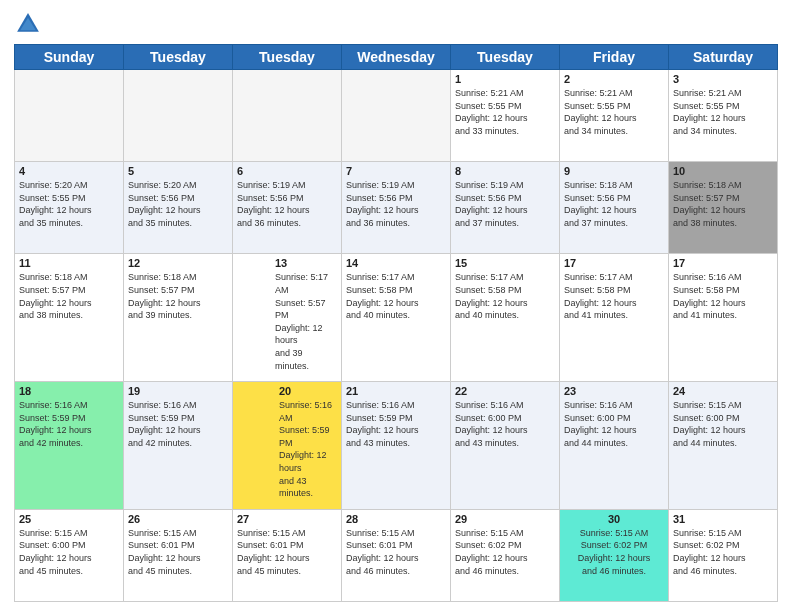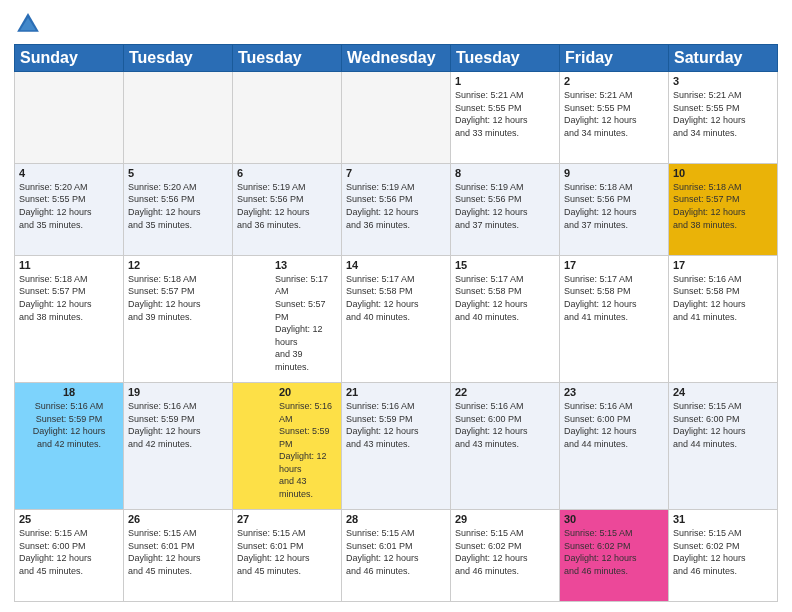--- a/index.html
+++ b/index.html
@@ -63,23 +63,23 @@
     .calendar {
       flex: 1;
       border: 1px solid #ccc;
       border-collapse: collapse;
       width: 100%;
       table-layout: fixed;
     }
     .calendar thead tr th {
       background-color: #2a6db5;
       color: #fff;
-      font-size: 16px;
-      font-weight: bold;
-      text-align: left;
+      font-size: 14px;
+      font-weight: bold;
+      text-align: center;
       padding: 4px 5px;
       border: 1px solid #1a5a9a;
       margin-top: 47px;
     }
     .calendar tbody tr td {
       border: 1px solid #ccc;
       vertical-align: top;
       padding: 3px 4px;
       font-size: 9.5px;
       color: #333;
@@ -205,21 +205,21 @@
 Daylight: 12 hours
 and 37 minutes.</div>
           </td>
           <td style="background: rgb(238, 242, 249);">
             <span class="day-num">9</span>
             <div class="day-info" style="white-space: pre-line;">Sunrise: 5:18 AM
 Sunset: 5:56 PM
 Daylight: 12 hours
 and 37 minutes.</div>
           </td>
-          <td style="background: #eab308;">
+          <td style="background: #a3a3a3;">
             <span class="day-num">10</span>
             <div class="day-info" style="white-space: pre-line;">Sunrise: 5:18 AM
 Sunset: 5:57 PM
 Daylight: 12 hours
 and 38 minutes.</div>
           </td>
         </tr>
         <tr>
           <td style="background: rgb(255, 255, 255);">
             <span class="day-num">11</span>
@@ -265,21 +265,21 @@
           </td>
           <td style="background: rgb(255, 255, 255);">
             <span class="day-num">17</span>
             <div class="day-info" style="white-space: pre-line;">Sunrise: 5:16 AM
 Sunset: 5:58 PM
 Daylight: 12 hours
 and 41 minutes.</div>
           </td>
         </tr>
         <tr>
-          <td style="background: #7dd3fc; text-align: center;">
+          <td style="background: #86efac;">
             <span class="day-num">18</span>
             <div class="day-info" style="white-space: pre-line;">Sunrise: 5:16 AM
 Sunset: 5:59 PM
 Daylight: 12 hours
 and 42 minutes.</div>
           </td>
           <td style="background: rgb(238, 242, 249);">
             <span class="day-num">19</span>
             <div class="day-info" style="white-space: pre-line;">Sunrise: 5:16 AM
 Sunset: 5:59 PM
@@ -351,21 +351,21 @@
 Daylight: 12 hours
 and 46 minutes.</div>
           </td>
           <td style="background: rgb(255, 255, 255);">
             <span class="day-num">29</span>
             <div class="day-info" style="white-space: pre-line;">Sunrise: 5:15 AM
 Sunset: 6:02 PM
 Daylight: 12 hours
 and 46 minutes.</div>
           </td>
-          <td style="background: #ec4899;">
+          <td style="background: #5eead4; text-align: center;">
             <span class="day-num">30</span>
             <div class="day-info" style="white-space: pre-line;">Sunrise: 5:15 AM
 Sunset: 6:02 PM
 Daylight: 12 hours
 and 46 minutes.</div>
           </td>
           <td style="background: rgb(255, 255, 255);">
             <span class="day-num">31</span>
             <div class="day-info" style="white-space: pre-line;">Sunrise: 5:15 AM
 Sunset: 6:02 PM

